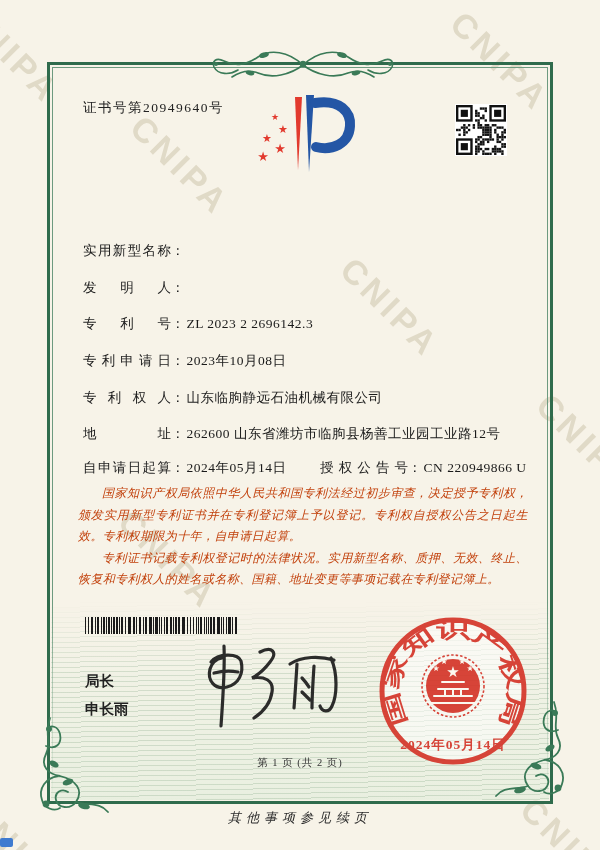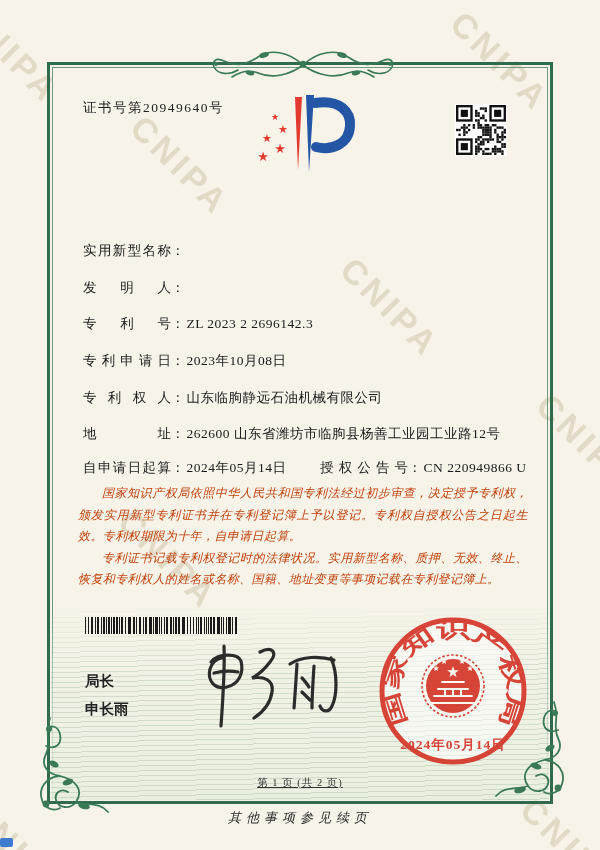--- a/index.html
+++ b/index.html
@@ -63,22 +63,22 @@
   
   .barcode{position:absolute; left:85px; top:617px; width:154px; height:17px;}
   .signer{
     position:absolute; left:85px; top:667px;
     font-family:"Liberation Sans",sans-serif; font-size:14.5px; font-weight:600;
     color:#222; line-height:28px;
   }
   .signature{position:absolute; left:198px; top:640px;}
   .seal{position:absolute; left:372px; top:610px;}
   .page-info{
-    position:absolute; left:0; top:776px; width:100%; text-align:center;
-    font-size:10.5px; letter-spacing:1px; color:#333;text-decoration:underline;
+    position:absolute; left:0; top:756px; width:100%; text-align:center;
+    font-size:10.5px; letter-spacing:1px; color:#333;
   }
   .footer-note{
     position:absolute; left:0; top:809px; width:100%; text-align:center;
     font-size:13px; font-style:italic; letter-spacing:5px; color:#2c2c2c;
   }
   .scan-artifact{
     position:absolute; left:0; top:838px; width:13px; height:9px;
     background:#3f7bd0; border-radius:2px;
   }
 </style>

